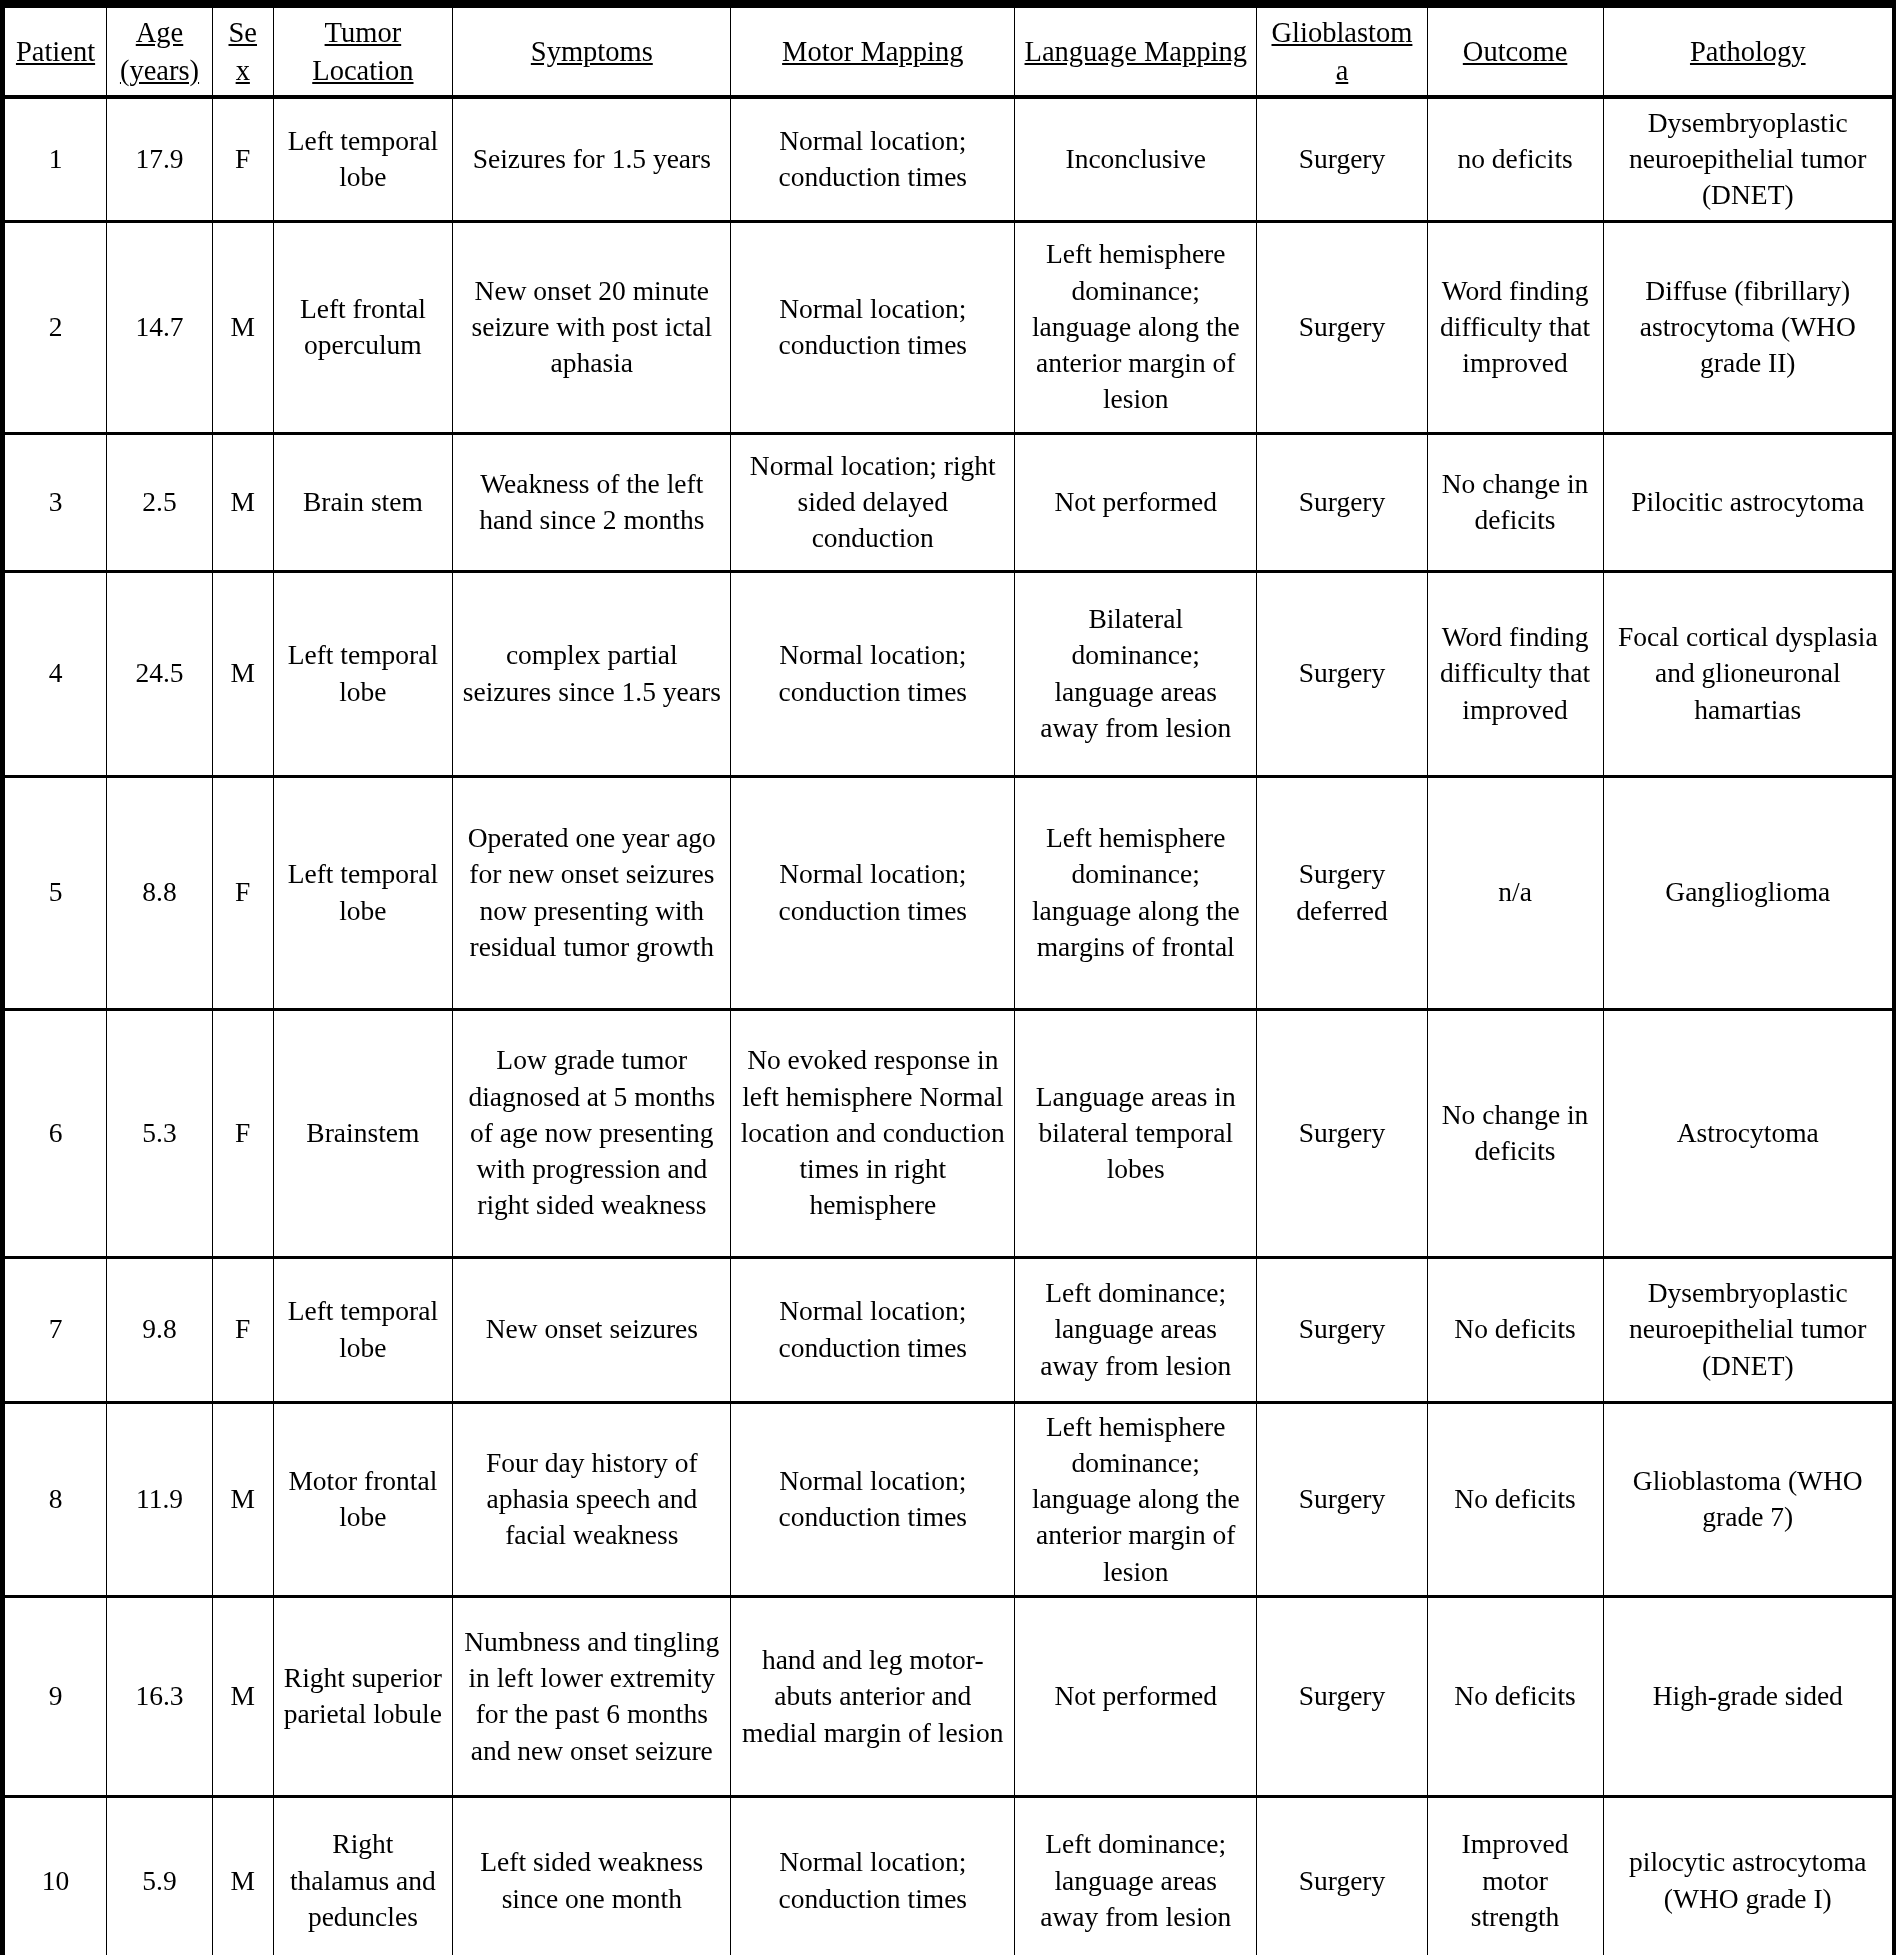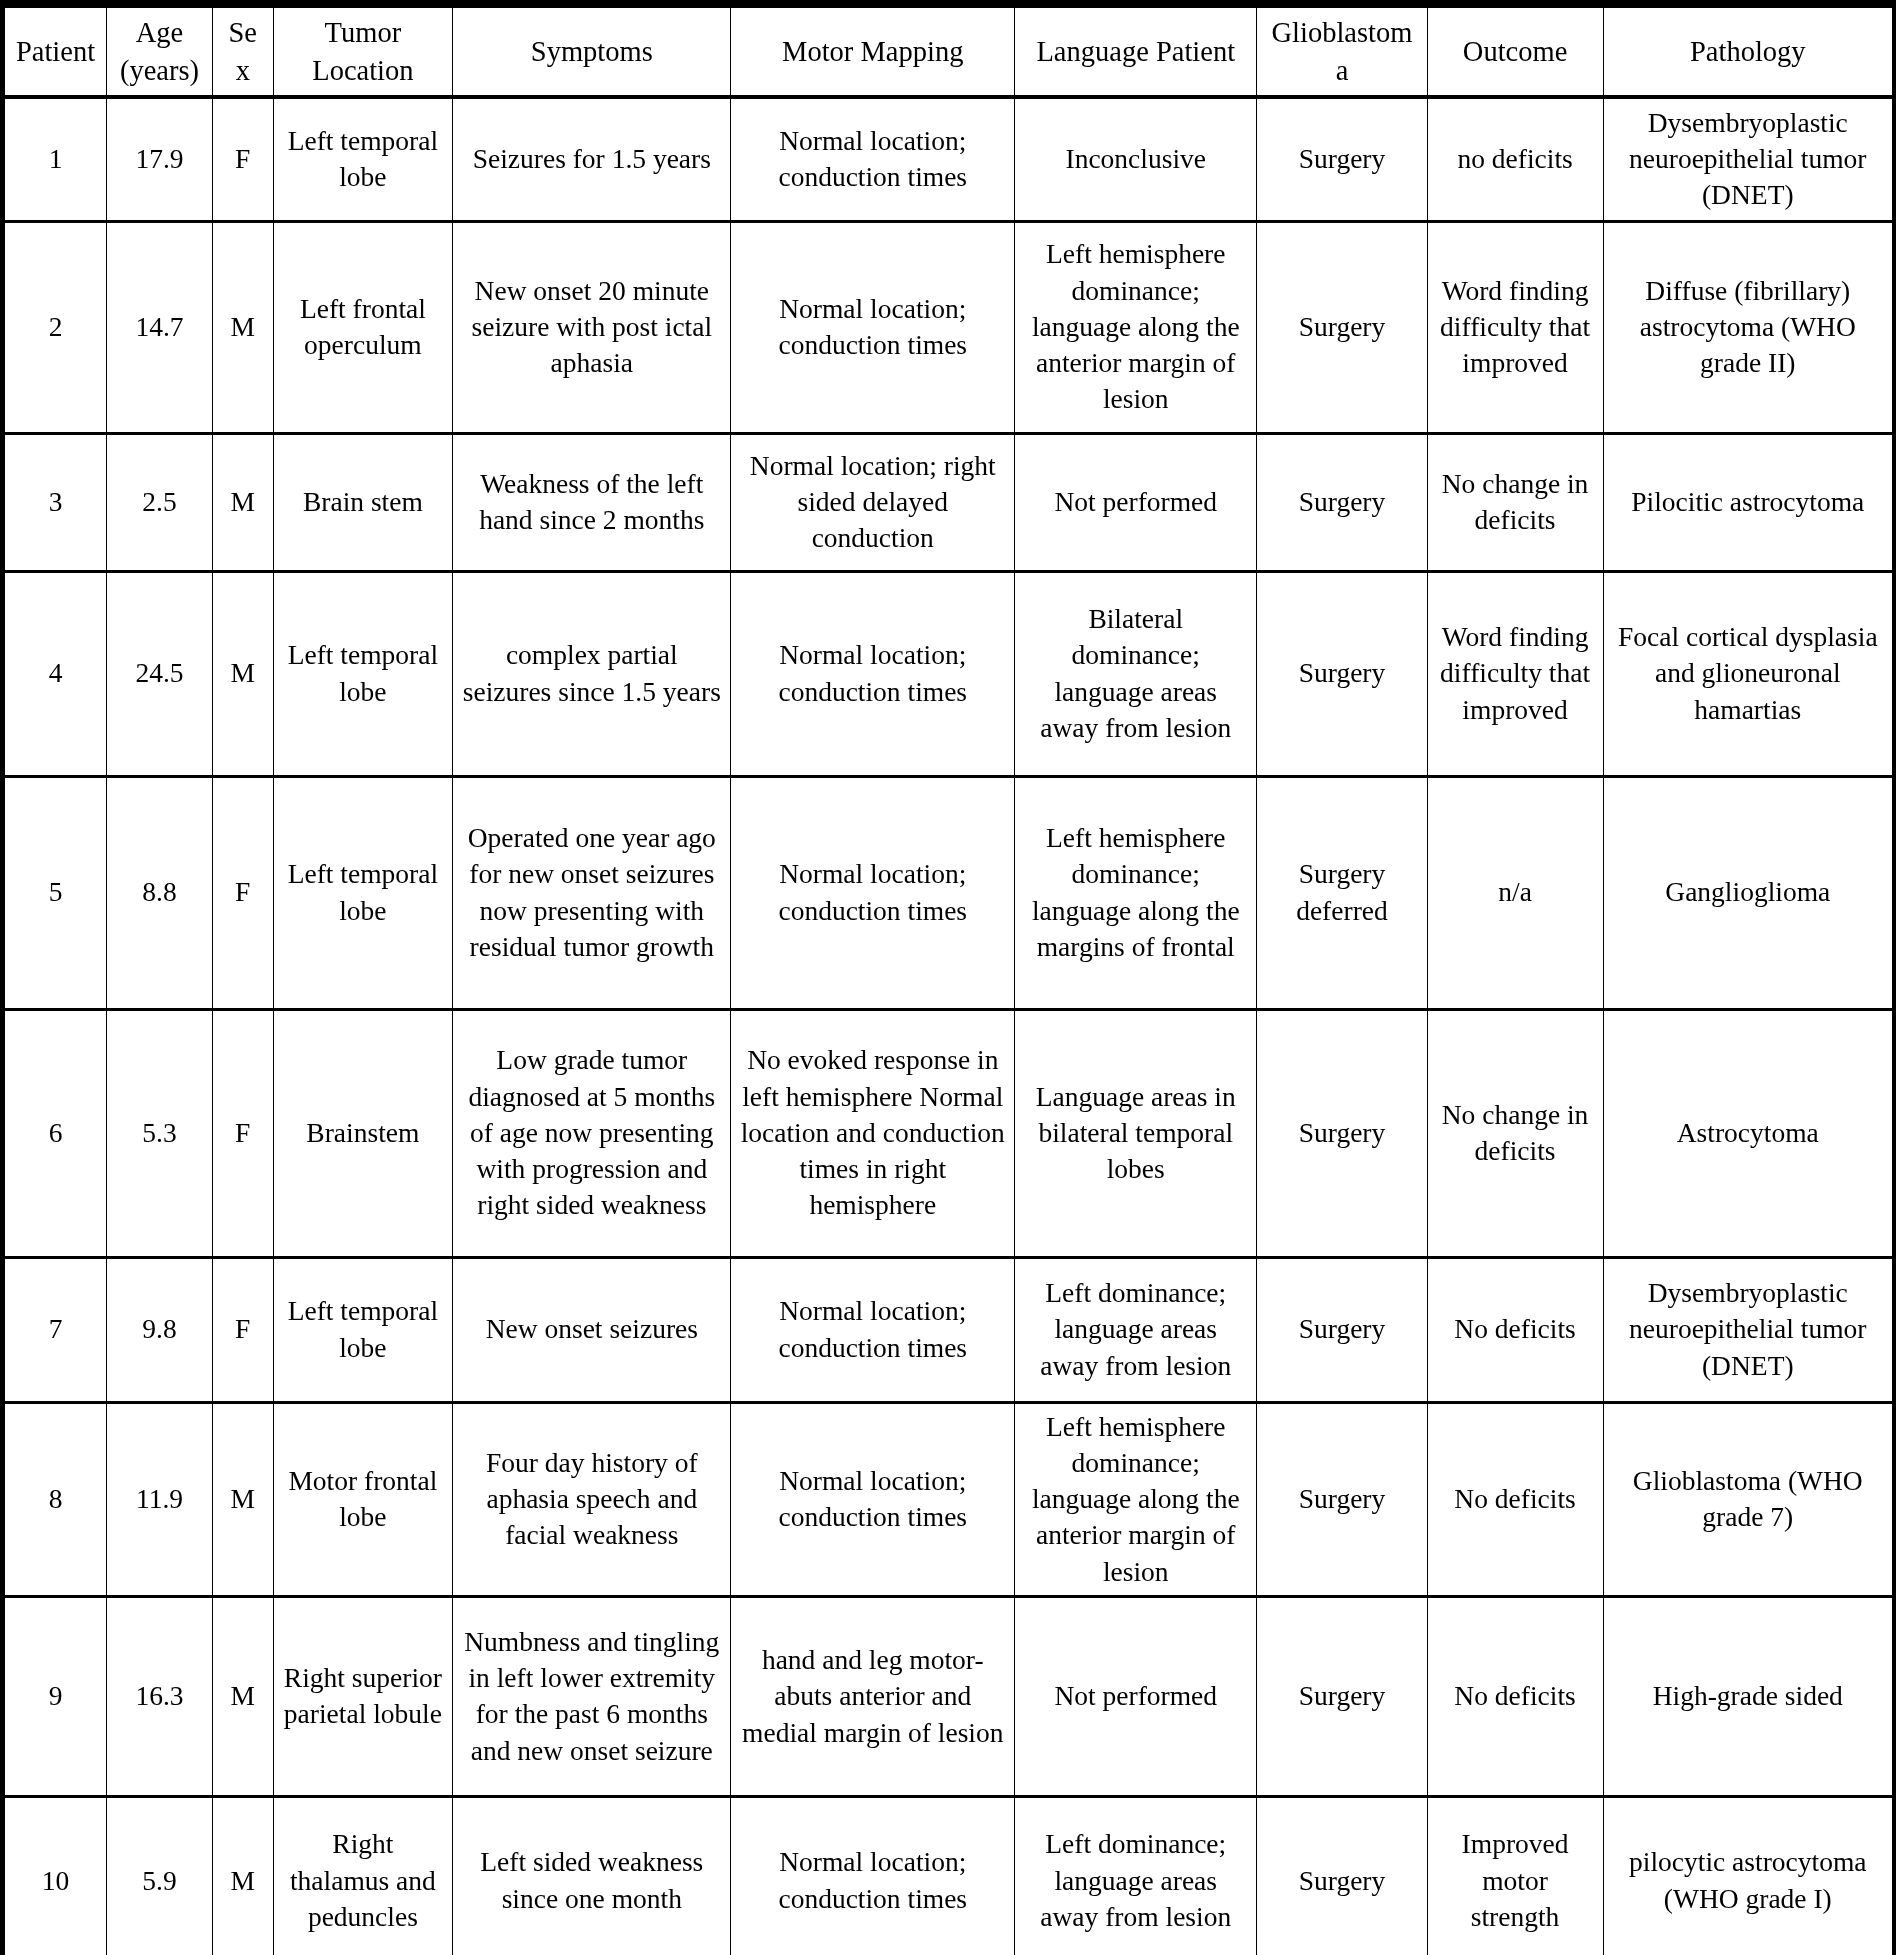--- a/index.html
+++ b/index.html
@@ -31,21 +31,21 @@
     font-weight: normal;
     font-size: 27.5px;
     line-height: 1.32;
     overflow: hidden;
     word-wrap: break-word;
   }
   thead th {
     font-size: 28.5px;
     border-bottom-width: 4.5px;
   }
-  thead tr { height: 93px; }
+  thead tr { height: 93px; text-decoration: underline; }
   tbody tr:nth-child(1)  { height: 124px; }
   tbody tr:nth-child(2)  { height: 212px; }
   tbody tr:nth-child(3)  { height: 138px; }
   tbody tr:nth-child(4)  { height: 205px; }
   tbody tr:nth-child(5)  { height: 233px; }
   tbody tr:nth-child(6)  { height: 248px; }
   tbody tr:nth-child(7)  { height: 145px; }
   tbody tr:nth-child(8)  { height: 188px; }
   tbody tr:nth-child(9)  { height: 200px; }
   tbody tr:nth-child(10) { height: 173px; }
@@ -78,21 +78,21 @@
     <col class="c-pathology">
   </colgroup>
   <thead>
     <tr>
       <th>Patient</th>
       <th>Age (years)</th>
       <th>Sex</th>
       <th>Tumor Location</th>
       <th>Symptoms</th>
       <th>Motor Mapping</th>
-      <th>Language Patient</th>
+      <th>Language Mapping</th>
       <th>Glioblastoma</th>
       <th>Outcome</th>
       <th>Pathology</th>
     </tr>
   </thead>
   <tbody>
       <tr>
         <td>1</td>
         <td>17.9</td>
         <td>F</td>

